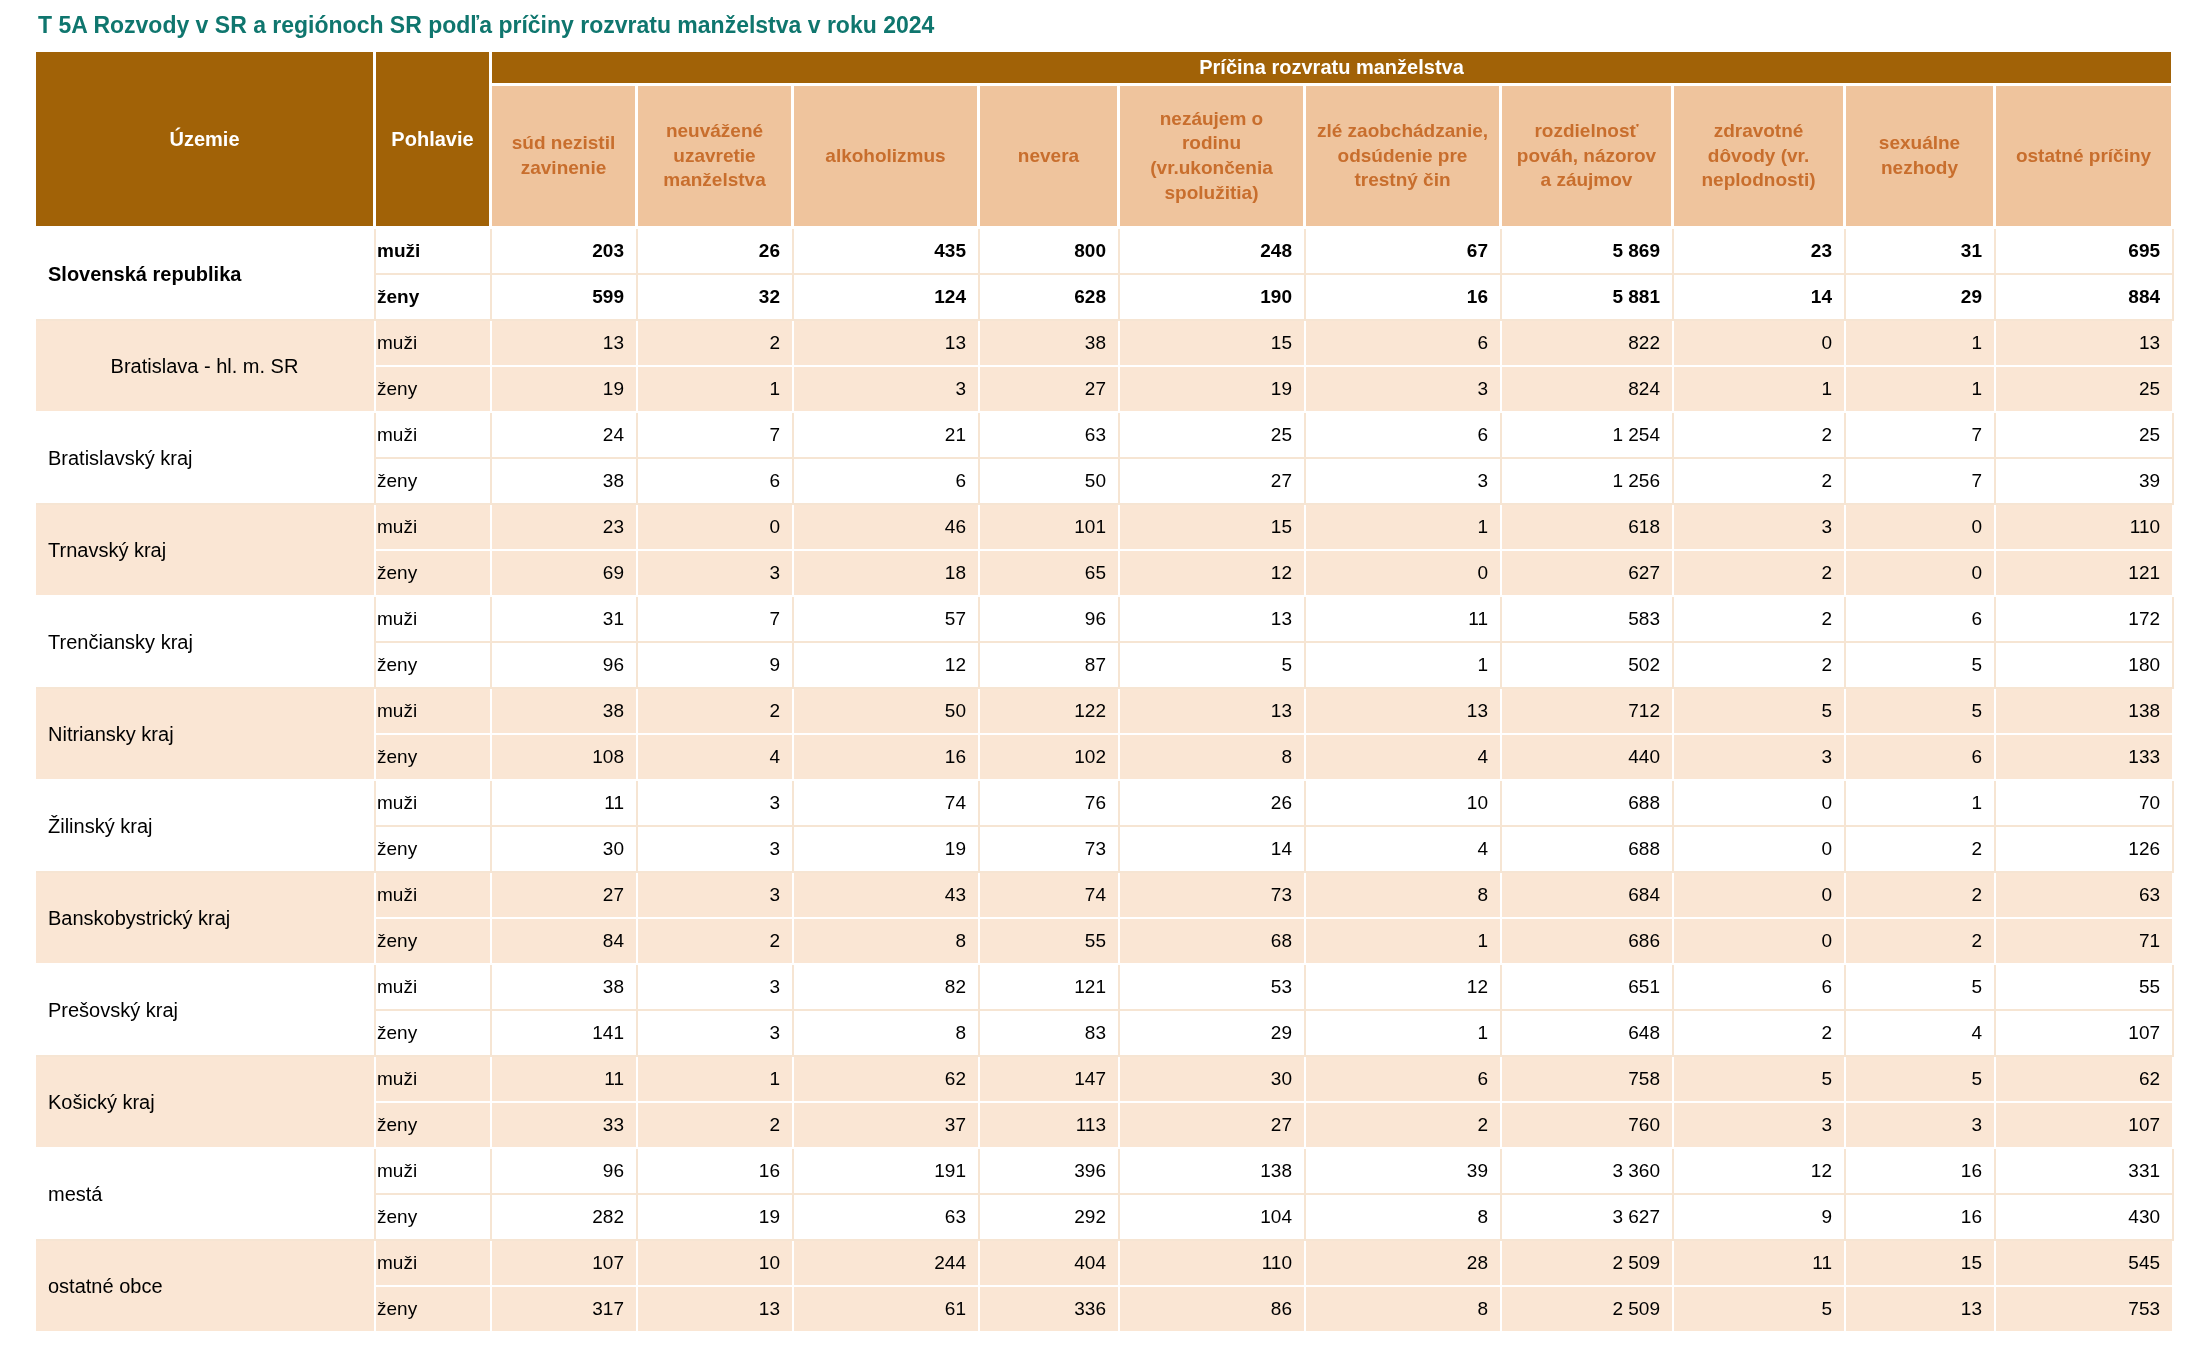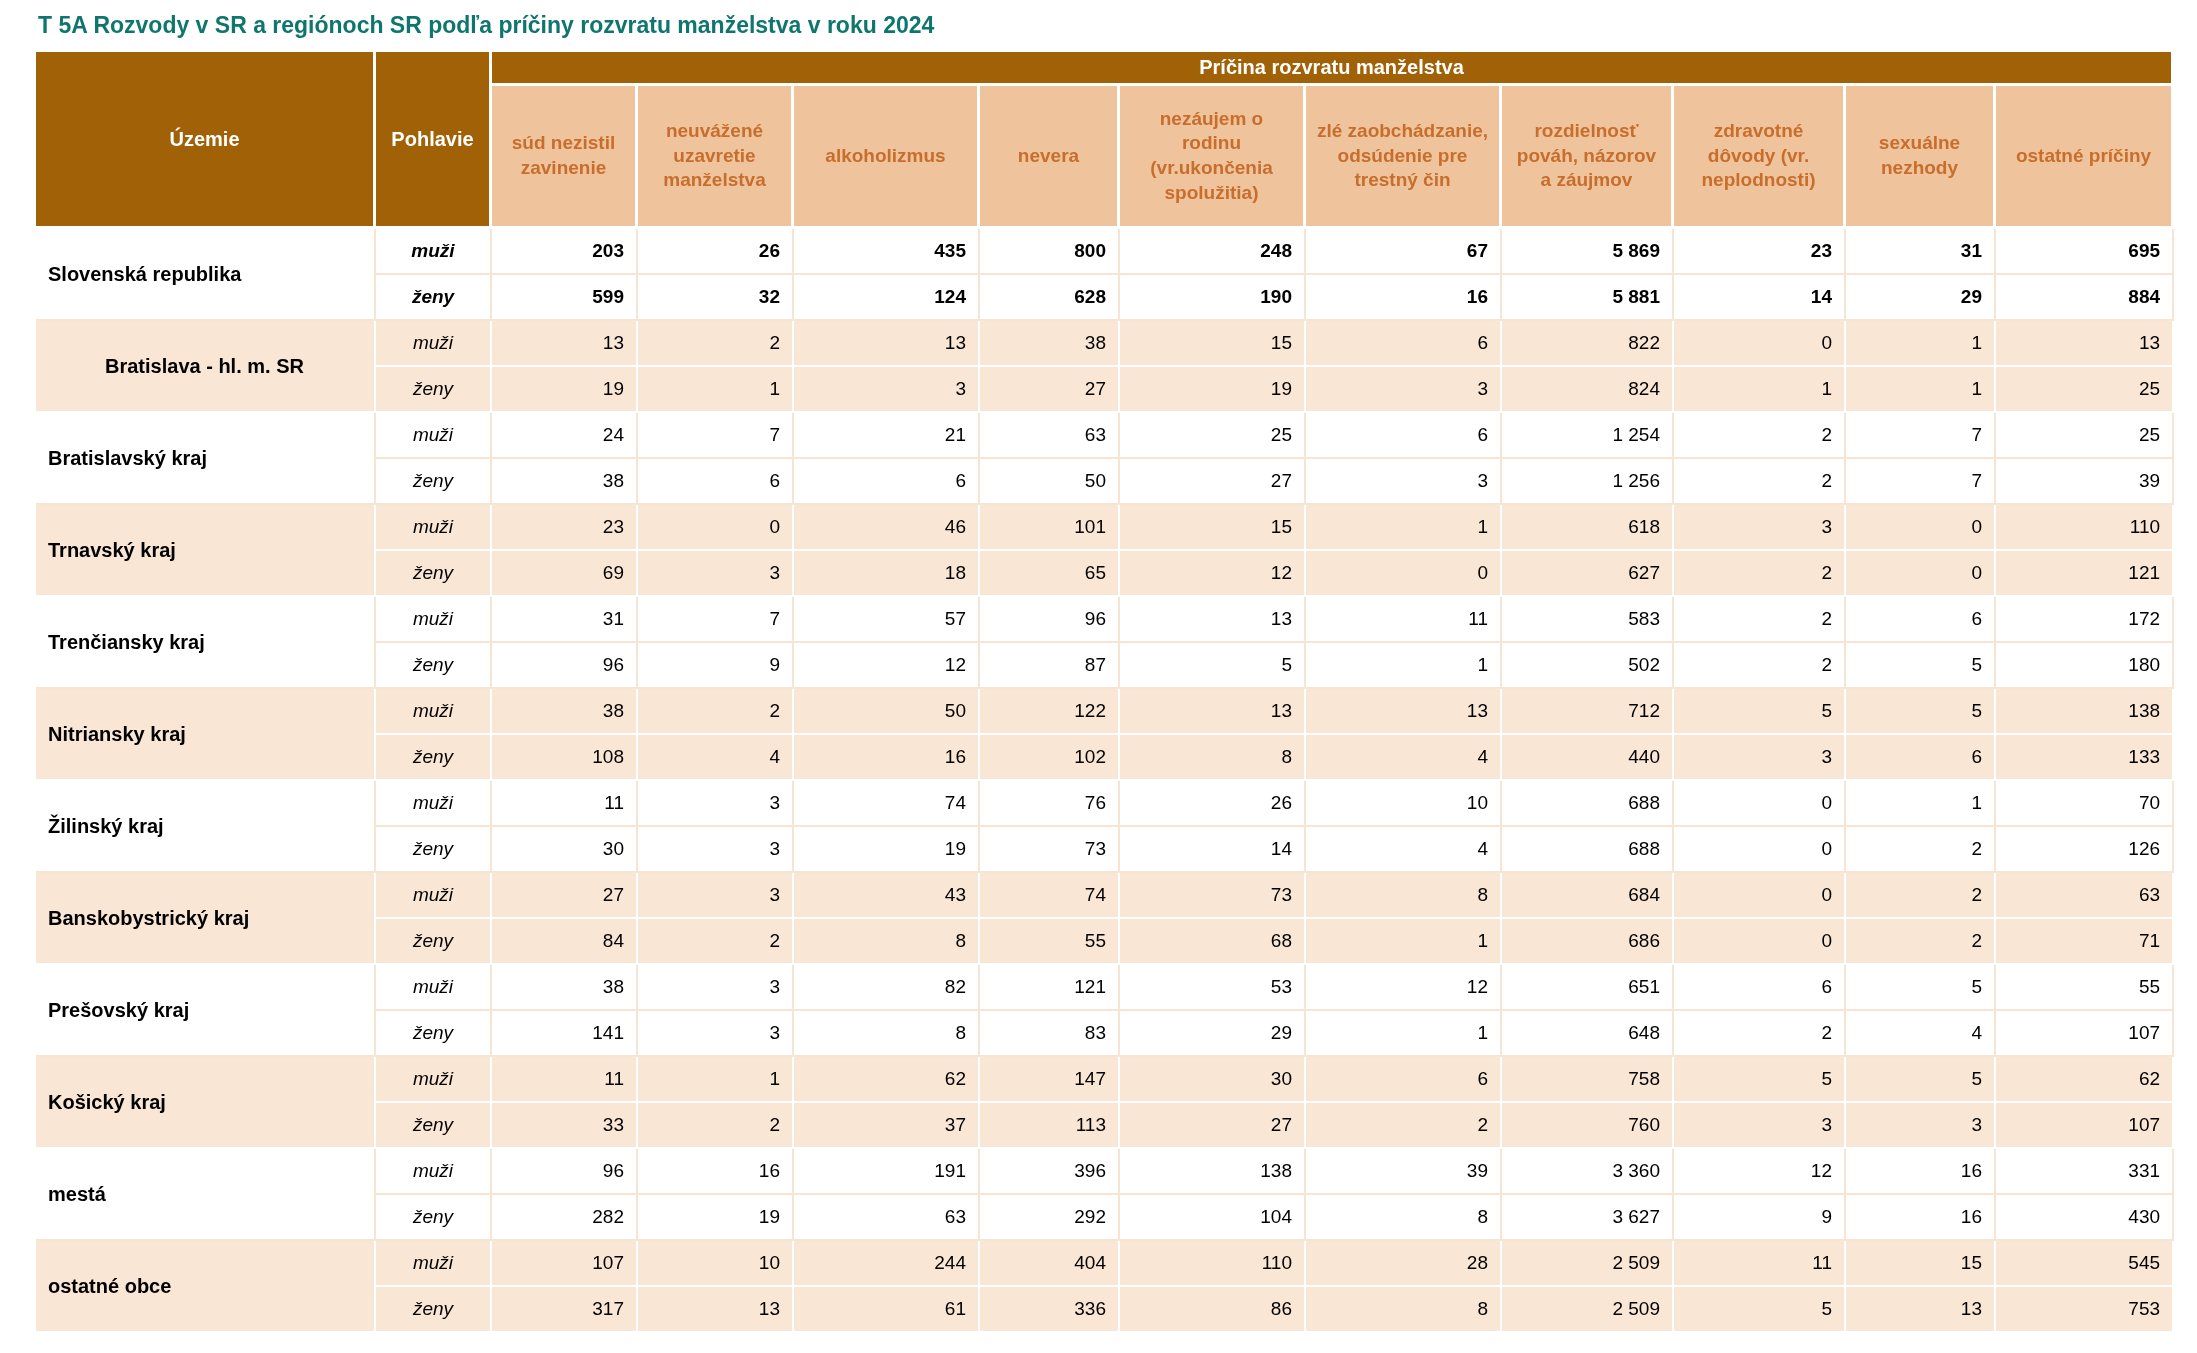--- a/index.html
+++ b/index.html
@@ -70,30 +70,30 @@
     border-right:2px solid #F6E5D3;
     border-bottom:2px solid #F6E5D3;
   }
   tr.stripe td{
     background:#FAE6D4;
     border-right:2px solid #ffffff;
     border-bottom:2px solid #ffffff;
   }
   tr.bold td{ font-weight:bold; }
   td.territory{
-    font-weight:bold;
+    font-weight:normal;
     font-size:20px;
     text-align:left;
     padding-left:12px;
   }
   td.territory.center{
     text-align:center;
     padding-left:0;
   }
-  td.gender{ text-align:center;font-style:italic; }
+  td.gender{ text-align:left; }
   td.num{
     text-align:right;
     padding-right:12px;
   }
 </style>
 </head>
 <body>
 
 <div class="title">T 5A Rozvody v SR a regiónoch SR podľa príčiny rozvratu manželstva v roku 2024</div>
 

